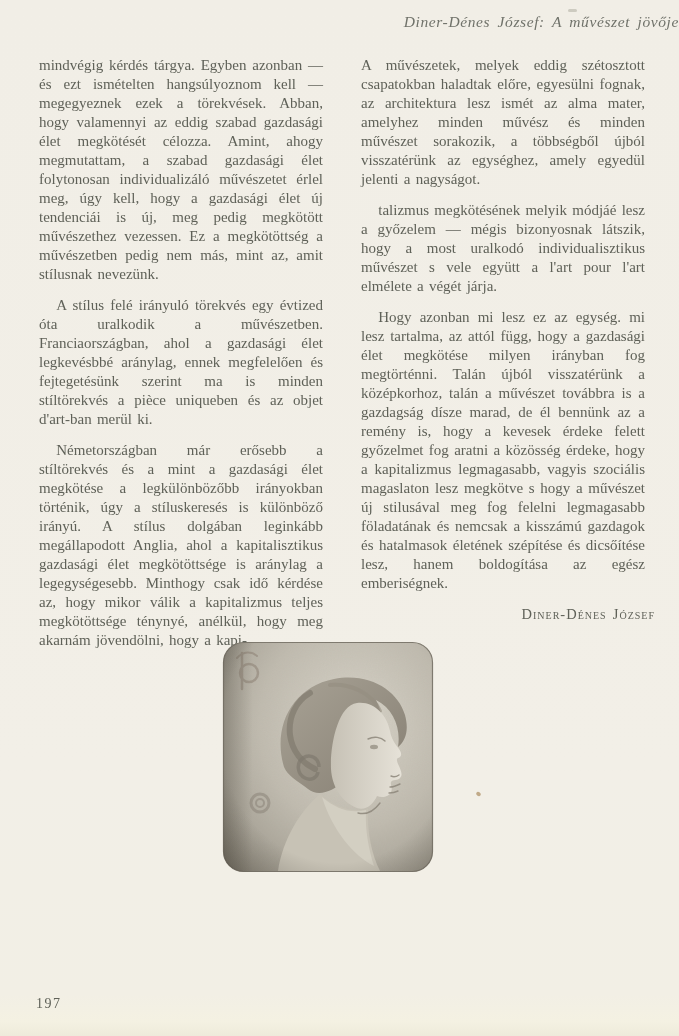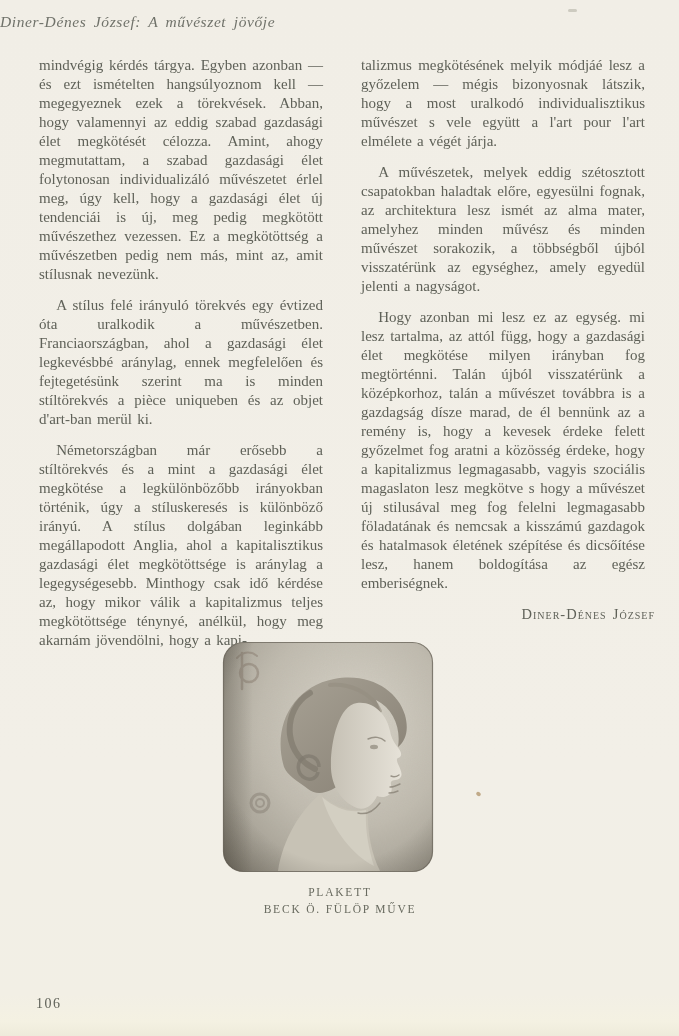--- a/index.html
+++ b/index.html
@@ -9,21 +9,21 @@
     background: #e8e5dd;
   }
   .page {
     position: relative;
     width: 679px; height: 1036px;
     overflow: hidden;
     background: linear-gradient(180deg, #f1eee6 0%, #f2efe7 75%, #f2efe5 96%, #f4f1e2 98.6%, #eeebdb 100%);
   }
   .running-head {
     position: absolute; top: 13px; left: 0; right: 0;
-    text-align: left;
+    text-align: right;
     font-style: italic;
     font-size: 15.5px;
     letter-spacing: 0.6px;
     word-spacing: 3px;
     color: #70726五5;
     color: #70726a;
   }
   .columns {
     position: absolute; top: 44px; left: 27px;
     display: flex; gap: 14px;
@@ -84,22 +84,22 @@
   <div class="running-head">Diner-Dénes József: A művészet jövője</div>
   <div class="mark-top"></div>
 
   <div class="columns">
     <div class="col">
       <p>mindvégig kérdés tárgya. Egyben azonban — és ezt ismételten hangsúlyoznom kell — megegyeznek ezek a törekvések. Abban, hogy valamennyi az eddig szabad gazdasági élet megkötését célozza. Amint, ahogy megmutattam, a szabad gazdasági élet folytonosan individualizáló művészetet érlel meg, úgy kell, hogy a gazdasági élet új tendenciái is új, meg pedig megkötött művészethez vezessen. Ez a megkötöttség a művészetben pedig nem más, mint az, amit stílusnak nevezünk.</p>
       <p>A stílus felé irányuló törekvés egy évtized óta uralkodik a művészetben. Franciaországban, ahol a gazdasági élet legkevésbbé aránylag, ennek megfelelően és fejtegetésünk szerint ma is minden stíltörekvés a pièce uniqueben és az objet d'art-ban merül ki.</p>
       <p>Németországban már erősebb a stíltörekvés és a mint a gazdasági élet megkötése a legkülönbözőbb irányokban történik, úgy a stíluskeresés is különböző irányú. A stílus dolgában leginkább megállapodott Anglia, ahol a kapitalisztikus gazdasági élet megkötöttsége is aránylag a legegységesebb. Minthogy csak idő kérdése az, hogy mikor válik a kapitalizmus teljes megkötöttsége ténynyé, anélkül, hogy meg akarnám jövendölni, hogy a kapi-</p>
     </div>
     <div class="col">
+      <p>A művészetek, melyek eddig szétosztott csapatokban haladtak előre, egyesülni fognak, az architektura lesz ismét az alma mater, amelyhez minden művész és minden művészet sorakozik, a többségből újból visszatérünk az egységhez, amely egyedül jelenti a nagyságot.</p>
       <p>talizmus megkötésének melyik módjáé lesz a győzelem — mégis bizonyosnak látszik, hogy a most uralkodó individualisztikus művészet s vele együtt a l'art pour l'art elmélete a végét járja.</p>
-      <p>A művészetek, melyek eddig szétosztott csapatokban haladtak előre, egyesülni fognak, az architektura lesz ismét az alma mater, amelyhez minden művész és minden művészet sorakozik, a többségből újból visszatérünk az egységhez, amely egyedül jelenti a nagyságot.</p>
       <p>Hogy azonban mi lesz ez az egység. mi lesz tartalma, az attól függ, hogy a gazdasági élet megkötése milyen irányban fog megtörténni. Talán újból visszatérünk a középkorhoz, talán a művészet továbbra is a gazdagság dísze marad, de él bennünk az a remény is, hogy a kevesek érdeke felett győzelmet fog aratni a közösség érdeke, hogy a kapitalizmus legmagasabb, vagyis szociális magaslaton lesz megkötve s hogy a művészet új stilusával meg fog felelni legmagasabb föladatának és nemcsak a kisszámú gazdagok és hatalmasok életének szépítése és dicsőítése lesz, hanem boldogítása az egész emberiségnek.</p>
       <div class="signature">Diner-Dénes József</div>
     </div>
   </div>
 
   <div class="figure">
     <svg width="212" height="232" viewBox="0 0 212 232" aria-hidden="true">
       <defs>
         <radialGradient id="pg" cx="62%" cy="36%" r="90%">
           <stop offset="0%" stop-color="#d9d5ca"></stop>
@@ -162,22 +162,18 @@
         <path d="M20,12 L20,48" stroke-width="2.5"></path>
         <circle cx="27" cy="32" r="9" stroke-width="2.5"></circle>
         <path d="M15,17 C21,10 30,10 35,15" stroke-width="2"></path>
       </g>
 
       <rect x="1.5" y="1.5" width="209" height="229" rx="20" fill="url(#leftshade)"></rect>
       <rect x="1.5" y="1.5" width="209" height="229" rx="20" fill="url(#vig)"></rect>
     </svg>
   </div>
 
-  <div class="figcaption">
-    <div>PLAKETT</div>
-    <div>BECK Ö. FÜLÖP MŰVE</div>
-  </div>
 
   <div class="speck"></div>
 
-  <div class="pagenum">106</div>
+  <div class="pagenum">197</div>
 
 </div>
 
 </body></html>

